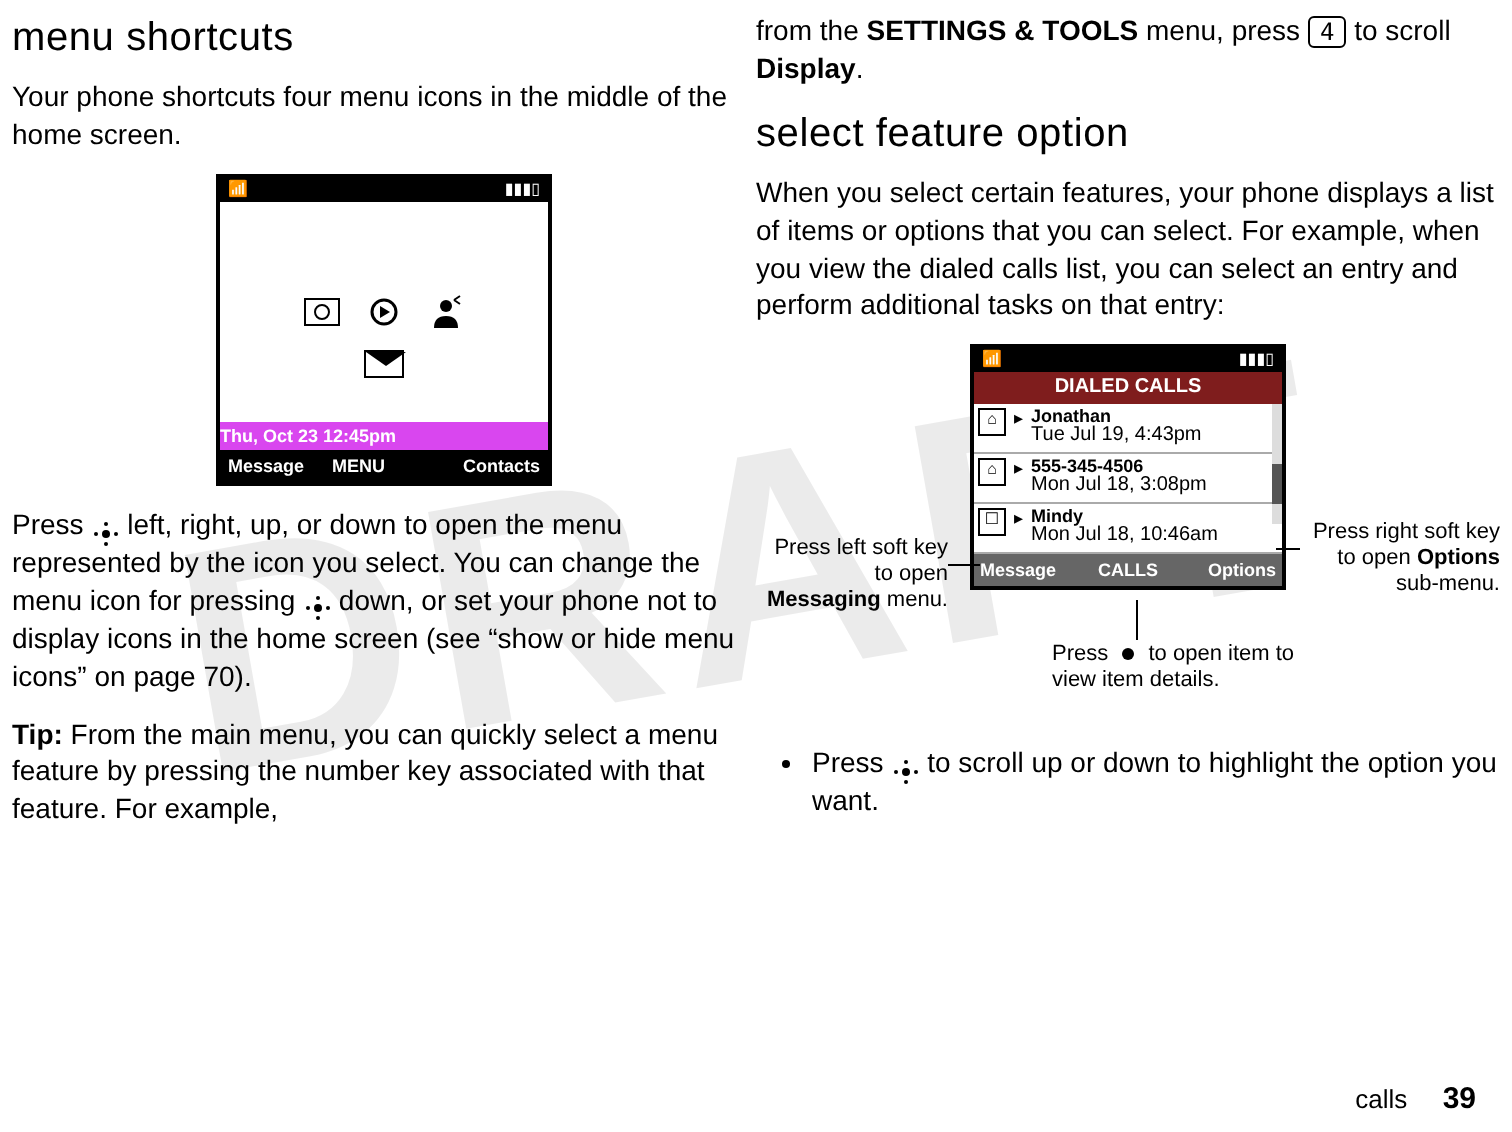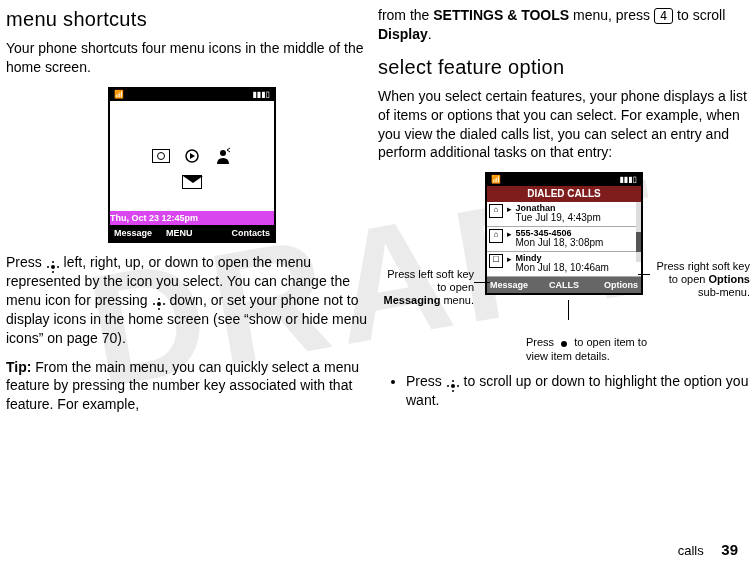--- a/index.html
+++ b/index.html
@@ -194,21 +194,21 @@
   .phone2-soft span { flex:1; text-align:center; }
   .phone2-soft span:first-child { text-align:left; }
   .phone2-soft span:last-child { text-align:right; }
   .callout {
     position:absolute;
     font-size:11px;
     line-height:1.15;
   }
   .callout.left { text-align:right; width:96px; left:0; top:96px; }
   .callout.right { text-align:right; width:100px; right:0; top:88px; }
-  .callout.bottom { text-align:left; width:130px; left:148px; top:164px; }
+  .callout.bottom { text-align:left; width:130px; left:148px; top:148px; }
   .callout-line {
     position:absolute; background:#000;
   }
   ul.bullet { list-style: disc; margin-left: 28px; }
   ul.bullet li { margin-bottom:6px; }
   .footer {
     position:absolute;
     bottom:6px; right:18px;
     font-size:13px;
   }

